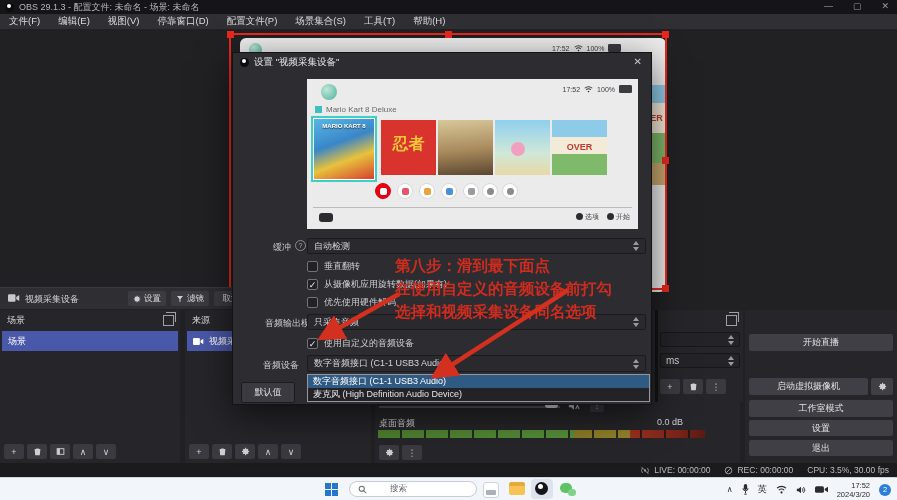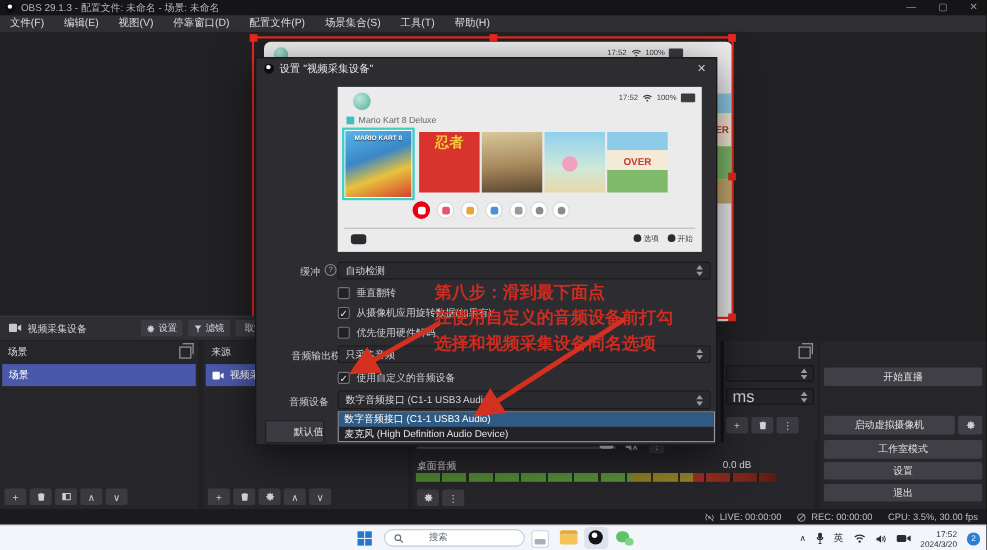--- a/index.html
+++ b/index.html
@@ -31,21 +31,21 @@
   #sw-avatar{position:absolute;left:14px;top:5px;width:16px;height:16px;border-radius:50%;background:radial-gradient(circle at 35% 35%,#bfe8d8,#4fae9a);}
   #sw-stat{position:absolute;right:6px;top:6px;}
   #sw-titlerow{position:absolute;left:8px;top:26px;display:flex;align-items:center;gap:4px;font-size:8px;color:#68686c;}
   .tsq{width:7px;height:7px;background:#3ec0c0;}
   #tiles{position:absolute;left:4px;top:37px;width:320px;height:68px;}
   .tile{position:absolute;top:4px;width:55px;height:55px;overflow:hidden;}
   .tile.sel{top:0;width:62px;height:62px;border:2px solid #3ad0c8;box-shadow:inset 0 0 0 1px #fff;}
   .t1{background:linear-gradient(160deg,#59b9e8 0%,#3a86c8 40%,#e8c23c 65%,#d43b30 100%);}
   .t1 span{display:block;color:#fff;font-weight:bold;font-size:6px;text-align:center;margin-top:5px;text-shadow:0 1px 1px #333;}
   .t2{background:#d8332c;}
-  .t2 span{display:block;color:#f4c83a;font-weight:bold;font-size:13px;line-height:15px;text-align:center;margin-top:2px;}
+  .t2 span{display:block;color:#f4c83a;font-weight:bold;font-size:16px;line-height:15px;text-align:center;margin-top:16px;}
   .t3{background:linear-gradient(175deg,#d8c89a 0%,#a8895c 55%,#5a4630 100%);}
   .t4{background:linear-gradient(180deg,#8fd0ee 0%,#cfe8d8 60%,#e8d8a8 100%);position:relative;}
   .t4:after{content:"";position:absolute;left:16px;top:22px;width:14px;height:14px;border-radius:50%;background:#f2a0c0;}
   .t5{background:linear-gradient(180deg,#8ecbe8 0%,#8ecbe8 30%,#f3ead8 30%,#f3ead8 62%,#7fb96a 62%,#7fb96a 100%);}
   .t5 span{display:block;color:#c23b2e;font-weight:bold;font-size:9px;text-align:center;margin-top:22px;}
   #sw-icons{position:absolute;left:0;top:104px;width:331px;height:18px;}
   .swc{position:absolute;width:16px;height:16px;border-radius:50%;background:#fff;border:1px solid #d8d8da;box-sizing:border-box;}
   .swc i{position:absolute;left:4px;top:4px;width:7px;height:7px;border-radius:2px;}
   .swc.red{background:#e60012;border-color:#e60012;}
   .swc.red i{background:#fff;}
@@ -58,21 +58,21 @@
   .dselect{position:absolute;left:74px;width:339px;height:16px;background:#29292e;border:1px solid #1b1b1f;border-radius:2px;color:#d6d6da;font-size:9px;display:flex;align-items:center;padding:0 6px;box-sizing:border-box;}
   .spin{margin-left:auto;display:flex;flex-direction:column;gap:2px;}
   .spin i{width:0;height:0;border-left:3px solid transparent;border-right:3px solid transparent;}
   .spin .up{border-bottom:4px solid #9a9aa0;}
   .spin .dn{border-top:4px solid #9a9aa0;}
   .dcheck{position:absolute;left:74px;display:flex;align-items:center;gap:6px;font-size:9px;color:#cfcfd3;height:13px;}
   .box{width:11px;height:11px;background:#222226;border:1px solid #72727a;border-radius:2px;font-size:9px;color:#ecedf2;text-align:center;line-height:11px;box-sizing:border-box;}
   #popup{position:absolute;left:74px;top:321px;width:341px;height:26px;background:#222227;border:1px solid #96969c;z-index:3;}
   .opt{height:13px;display:flex;align-items:center;padding:0 5px;font-size:9px;color:#e4e4e8;box-sizing:border-box;}
   .opt.sel{background:#2f5a84;color:#fff;}
-  #defaultbtn{position:absolute;left:8px;top:329px;width:52px;height:19px;background:#3a3a40;border:1px solid #1c1c20;border-radius:2px;color:#e2e2e6;font-size:9px;text-align:right;line-height:19px;}
+  #defaultbtn{position:absolute;left:8px;top:329px;width:52px;height:19px;background:#3a3a40;border:1px solid #1c1c20;border-radius:2px;color:#e2e2e6;font-size:9px;text-align:center;line-height:19px;}
   .anno{position:absolute;left:162px;white-space:nowrap;font-size:15.5px;font-weight:bold;color:#cf2c1f;}
   
   #ctxbar{left:0;top:287px;width:232px;height:21px;background:#2e2e33;border-top:1px solid #3a3a40;z-index:3;overflow:hidden;color:#d2d2d6;font-size:9px;}
   .miniBtn{position:absolute;top:3px;height:15px;background:#3b3b41;border-radius:2px;color:#d8d8dc;font-size:8.5px;display:flex;align-items:center;justify-content:center;gap:3px;box-sizing:border-box;}
   .panel{background:#26262a;z-index:3;}
   .phead{position:absolute;left:0;top:0;right:0;height:19px;color:#d8d8da;font-size:9px;}
   .phead span{position:absolute;left:7px;top:4px;}
   .popout{position:absolute;right:6px;top:5px;width:9px;height:9px;border:1px solid #a0a0a6;}
   .popout:after{content:"";position:absolute;left:2px;top:-4px;width:9px;height:9px;border-top:1px solid #a0a0a6;border-right:1px solid #a0a0a6;}
   .listitem{position:absolute;left:2px;right:2px;top:21px;height:20px;background:#4a58aa;color:#fff;font-size:9px;display:flex;align-items:center;padding-left:6px;box-sizing:border-box;gap:5px;}
@@ -83,21 +83,21 @@
   #mixer{left:375px;top:310px;width:365px;height:153px;}
   #mix-track{position:absolute;left:4px;top:96px;width:181px;height:2px;background:#56565c;}
   #mix-handle{position:absolute;left:170px;top:92px;width:13px;height:6px;border-radius:3px;background:#d8d8dc;}
   #mix-kebab{position:absolute;left:215px;top:89px;width:14px;height:13px;background:#3a3a40;border-radius:2px;color:#cfcfd3;font-size:9px;text-align:center;line-height:13px;}
   #mix-name{position:absolute;left:4px;top:107px;font-size:9px;color:#d2d2d5;}
   #mix-db{position:absolute;right:57px;top:107px;font-size:9px;color:#d2d2d5;}
   #meter{position:absolute;left:3px;right:35px;top:120px;height:8px;background:linear-gradient(to right,#4c7f2e 0%,#57903a 60%,#8a7a26 60%,#96852c 77%,#a03020 77%,#7a241a 92%,#5a1a12 100%);}
   #meter:after{content:"";position:absolute;inset:0;background:repeating-linear-gradient(to right,transparent 0 22px,rgba(20,20,22,.8) 22px 24px);}
   
   #transitions{left:655px;top:310px;width:85px;height:92px;border-left:3px solid #141416;}
-  .tsel{position:absolute;left:2px;right:3px;height:15px;background:#242428;border:1px solid #17171a;border-radius:2px;display:flex;align-items:center;color:#cfcfd2;font-size:15px;padding:0 5px;box-sizing:border-box;}
+  .tsel{position:absolute;left:2px;right:3px;height:15px;background:#242428;border:1px solid #17171a;border-radius:2px;display:flex;align-items:center;color:#cfcfd2;font-size:10px;padding:0 5px;box-sizing:border-box;}
   
   #controls{left:745px;top:310px;width:152px;height:153px;}
   .cbtn{position:absolute;left:4px;right:4px;height:17px;background:#3f3f45;border-radius:2px;color:#e2e2e4;font-size:9px;text-align:center;line-height:17px;}
   #vcamrow{position:absolute;left:4px;right:4px;top:68px;height:17px;display:flex;gap:3px;}
   #vcamrow .main{flex:1;background:#3f3f45;border-radius:2px;color:#e2e2e4;font-size:9px;text-align:center;line-height:17px;}
   #vcamrow .gearbtn{width:22px;background:#3f3f45;border-radius:2px;display:flex;align-items:center;justify-content:center;color:#cfcfd3;}
   
   #statusbar{left:0;top:463px;width:897px;height:14px;background:#1b1b1e;z-index:3;display:flex;align-items:center;justify-content:flex-end;gap:14px;padding-right:8px;box-sizing:border-box;color:#bcbcc0;font-size:8.5px;}
   .stitem{display:flex;align-items:center;gap:4px;}
   

